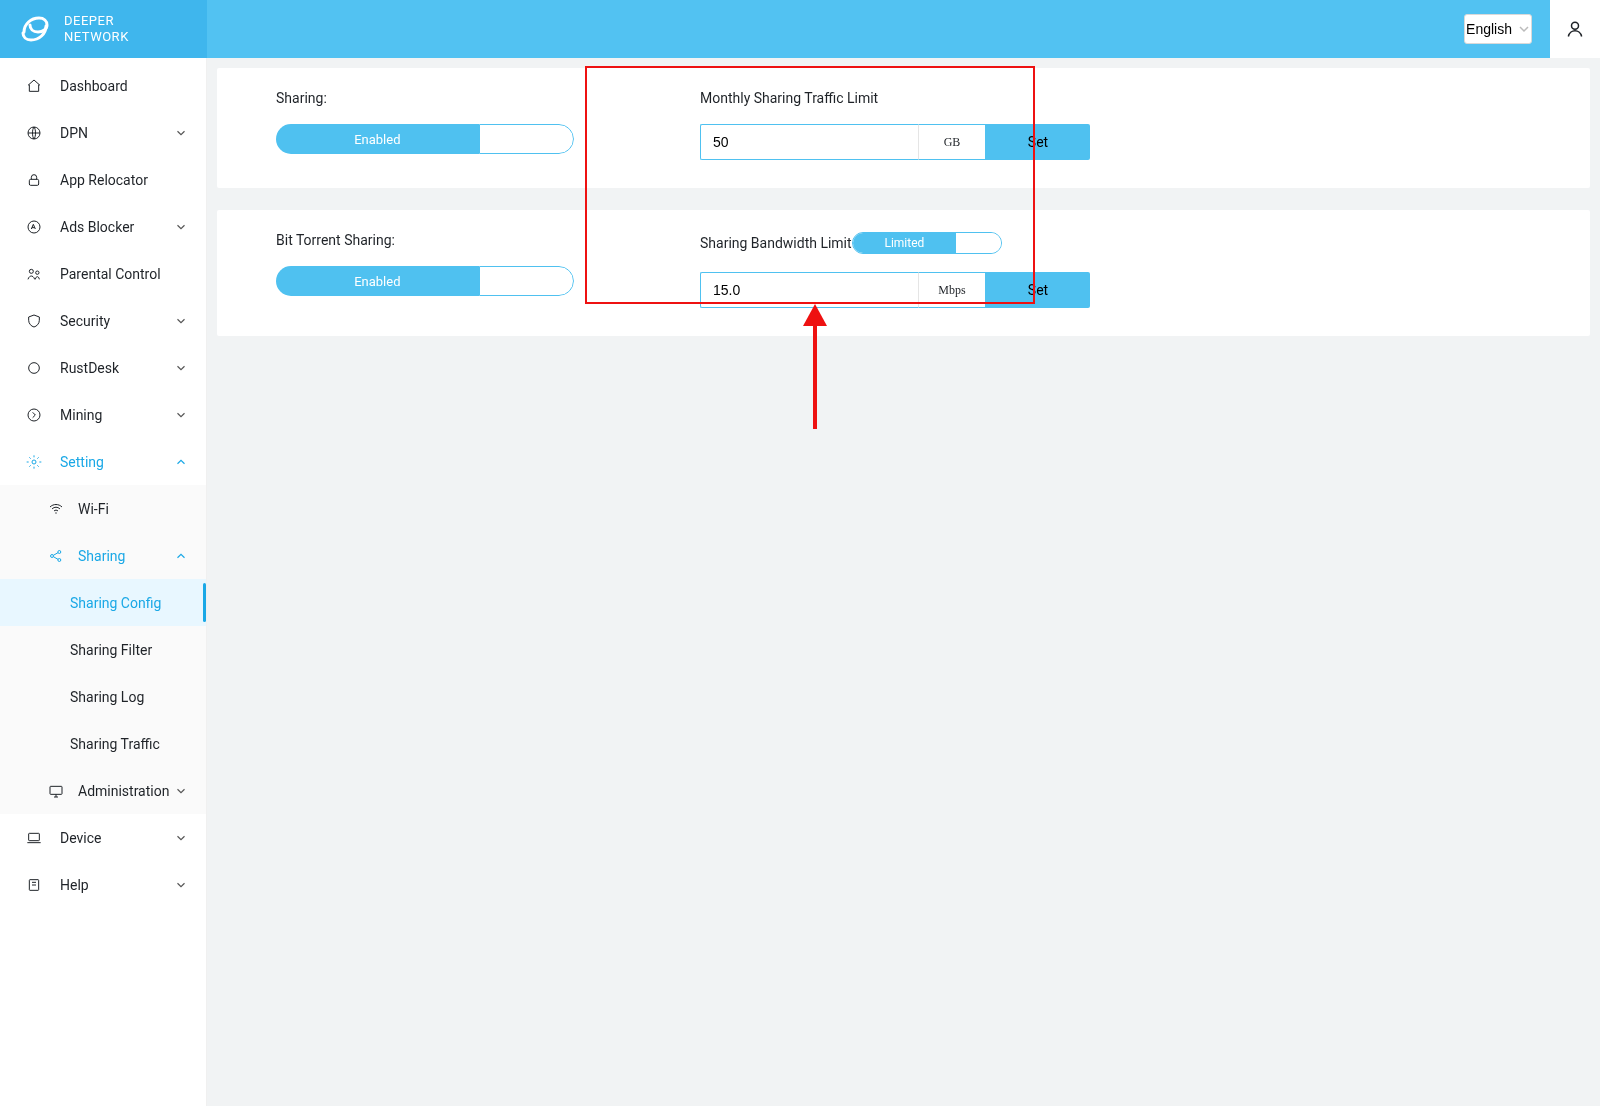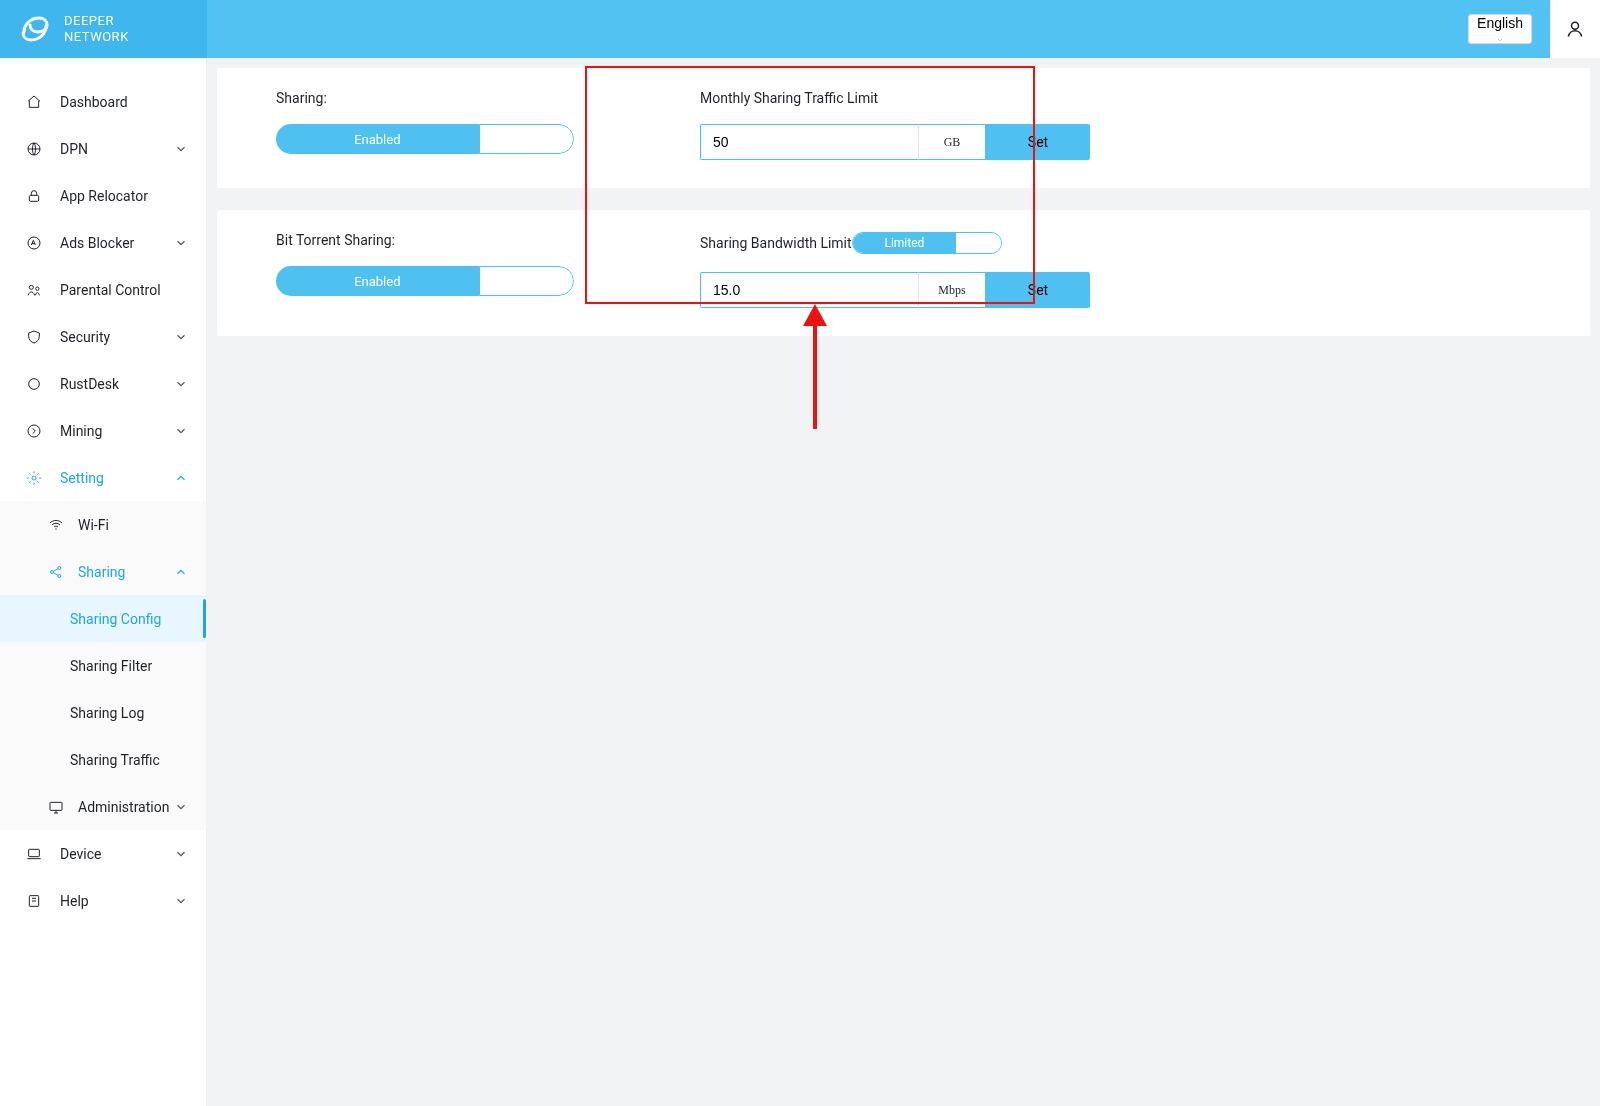--- a/index.html
+++ b/index.html
@@ -5,28 +5,28 @@
 * { box-sizing: border-box; margin: 0; padding: 0; }
 body { font-family: -apple-system, BlinkMacSystemFont, "Segoe UI", Roboto, Helvetica, Arial, sans-serif; font-size: 14px; color: #1f2328; background: #fff; }
 
 
 .header { display: flex; align-items: stretch; height: 58px; background: #52c2f2; }
 .logo-wrap { display: flex; align-items: center; gap: 12px; width: 207px; padding-left: 18px; background: #3fb6ed; }
 .logo-icon { width: 34px; height: 34px; color: #fff; }
 .logo-text { color: #fff; font-size: 13px; font-weight: 400; line-height: 1.25; letter-spacing: .5px; }
 .header-spacer { flex: 1; }
 .lang-wrap { display: flex; align-items: center; padding: 0 18px; }
-.lang-btn { display: flex; align-items: center; gap: 6px; height: 30px; padding: 0 8px; background: #fff; border: 1px solid #d9d9d9; border-radius: 3px; font-size: 14px; cursor: pointer; flex-direction: column; }
+.lang-btn { display: flex; align-items: center; gap: 6px; height: 30px; padding: 0 1px; background: #fff; border: 1px solid #d9d9d9; border-radius: 3px; font-size: 14px; cursor: pointer; }
 .lang-btn svg { width: 12px; height: 12px; stroke: #bbb; }
 .user-wrap { width: 50px; background: #fff; display: flex; align-items: center; justify-content: center; }
 .user-wrap svg { width: 20px; height: 20px; stroke: #1f2328; }
 
 
 .layout { display: flex; min-height: calc(100vh - 58px); }
-.sidebar { width: 207px; background: #fff; border-right: 1px solid #f0f0f0; padding-top: 20px; }
+.sidebar { width: 207px; background: #fff; border-right: 1px solid #f0f0f0; padding-top: 4px; }
 .content { flex: 1; background: #f1f3f4; padding: 10px; position: relative; }
 
 
 .nav-item { display: flex; align-items: center; height: 47px; padding: 0 18px 0 26px; cursor: pointer; font-size: 14px; color: #1f2328; position: relative; }
 .nav-item .ic { width: 16px; height: 16px; margin-right: 18px; display: inline-flex; align-items: center; justify-content: center; }
 .nav-item .ic svg { width: 16px; height: 16px; stroke: #1f2328; fill: none; stroke-width: 1.5; }
 .nav-item.active { color: #1aa8e6; }
 .nav-item.active .ic svg { stroke: #1aa8e6; }
 .nav-item .chev { margin-left: auto; width: 14px; height: 14px; stroke: #555; } 
 .nav-item.active .chev { stroke: #1aa8e6; }

